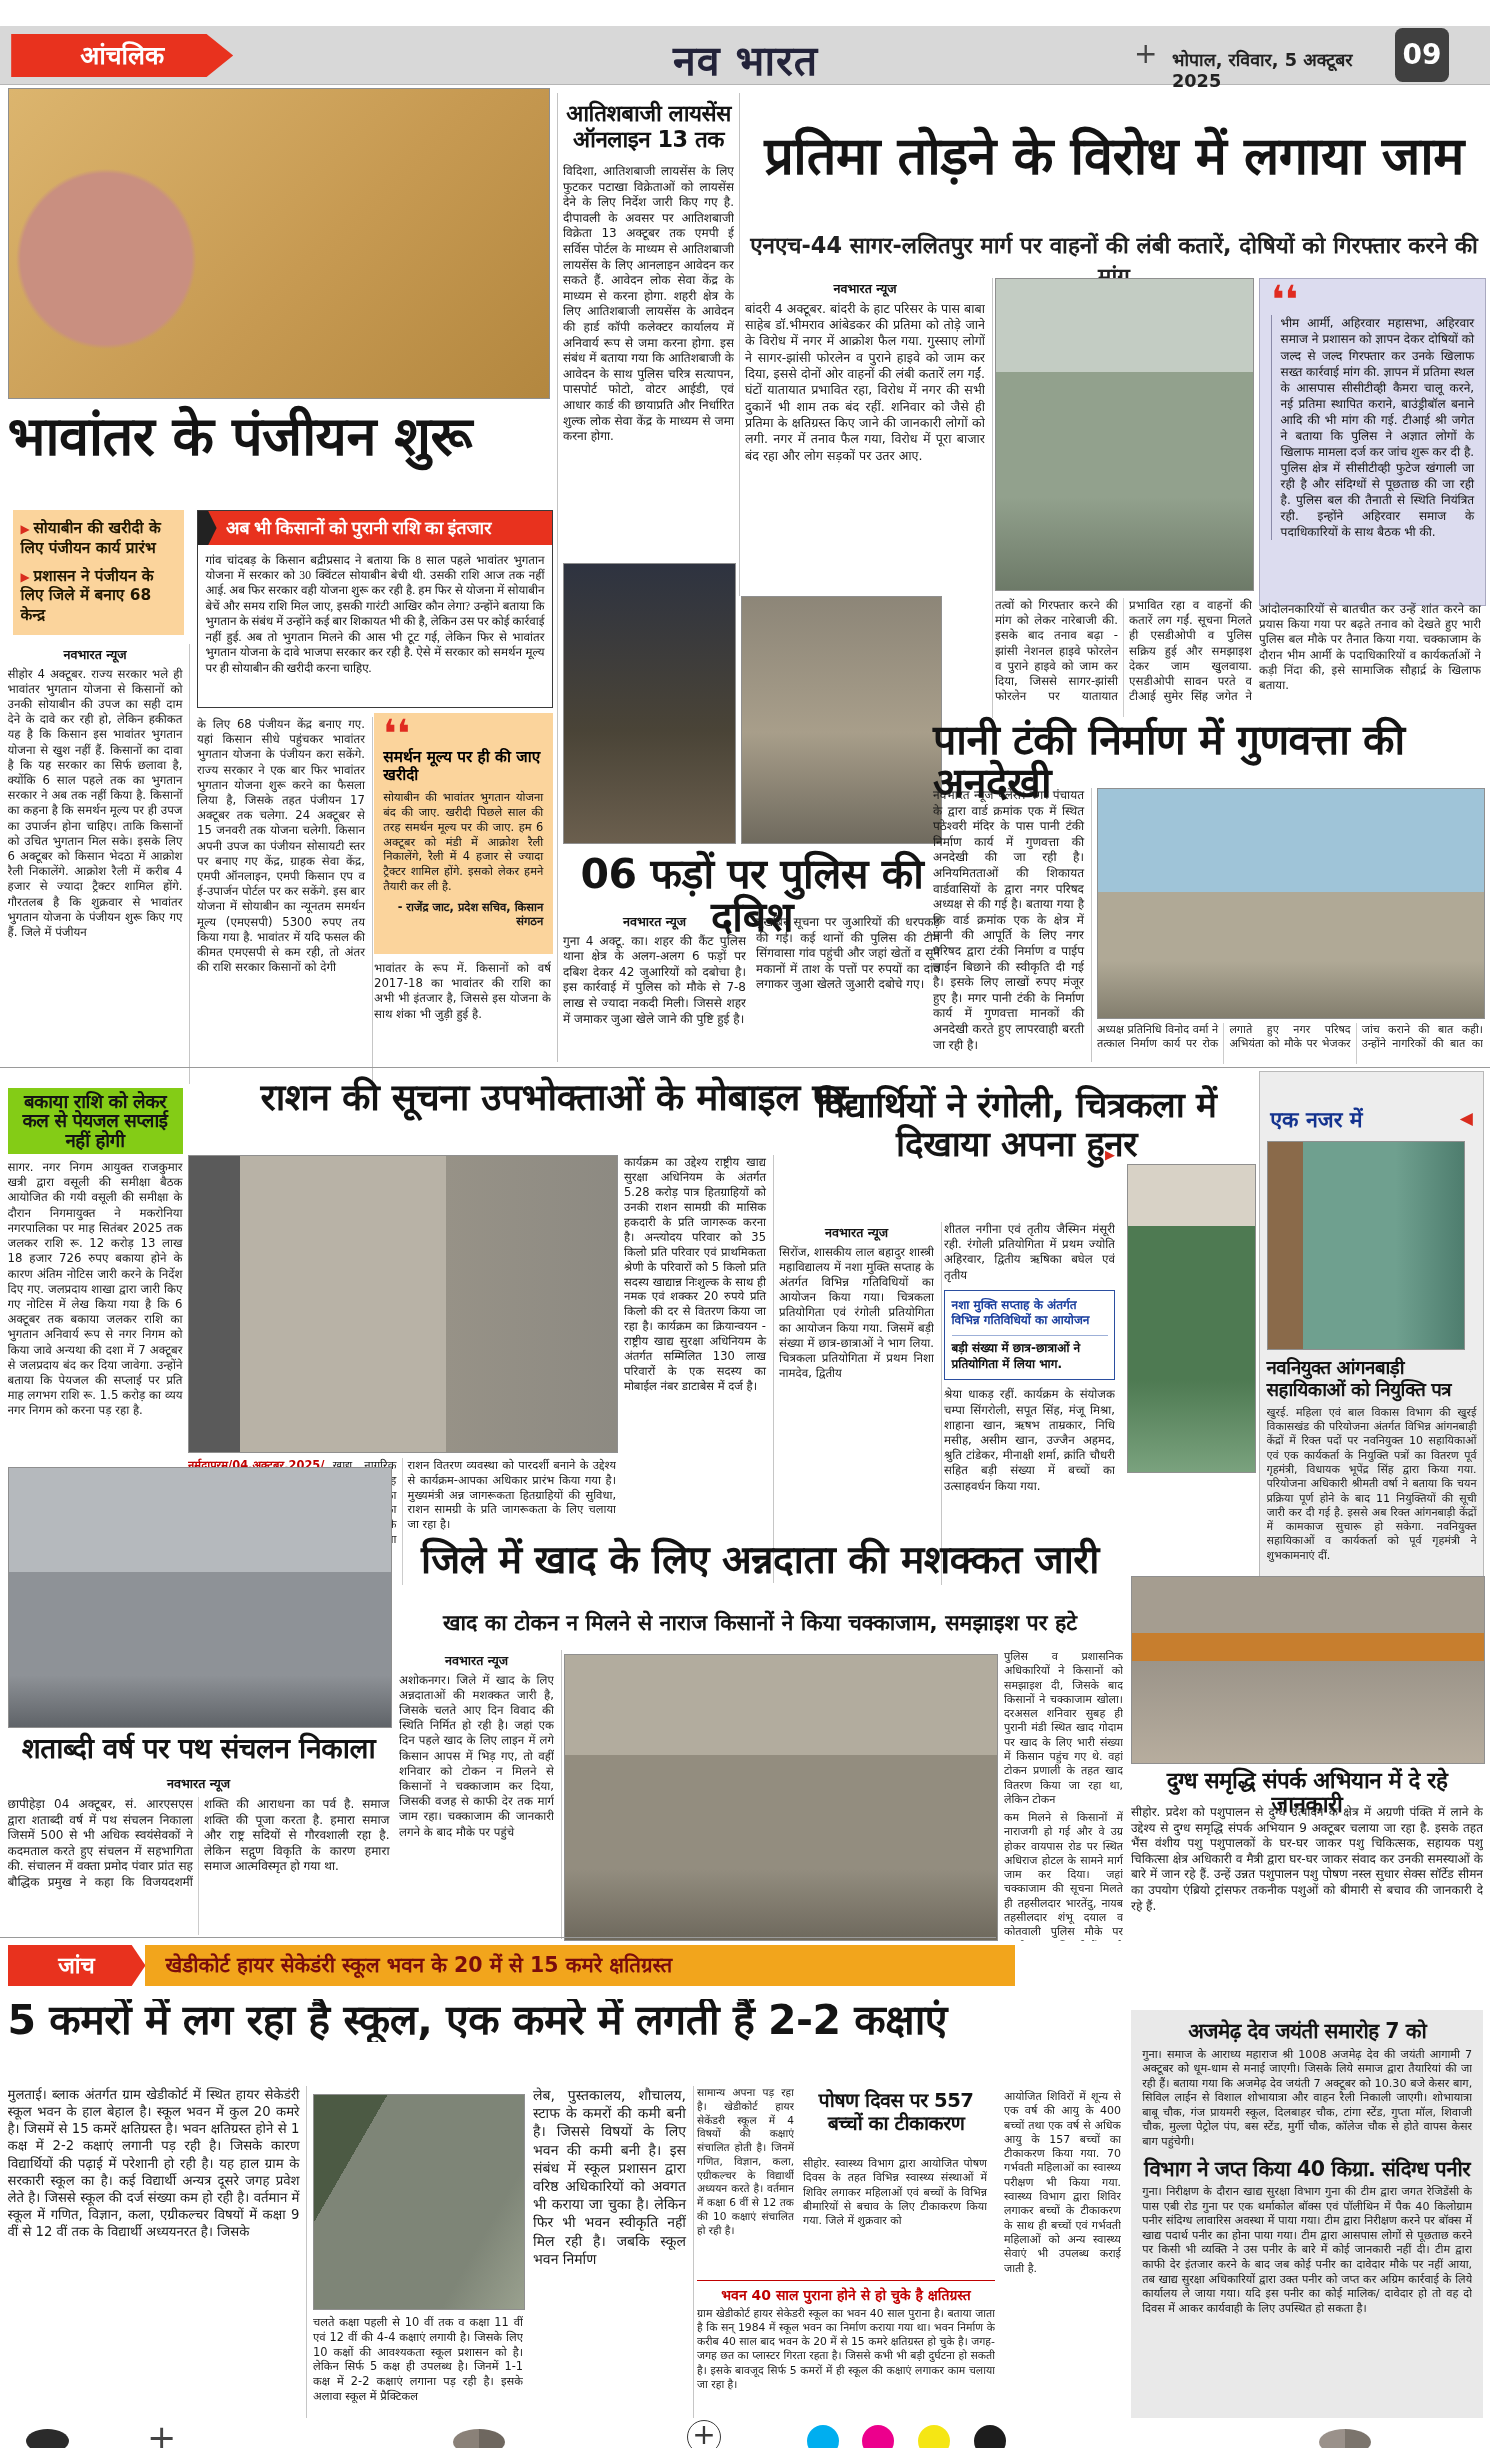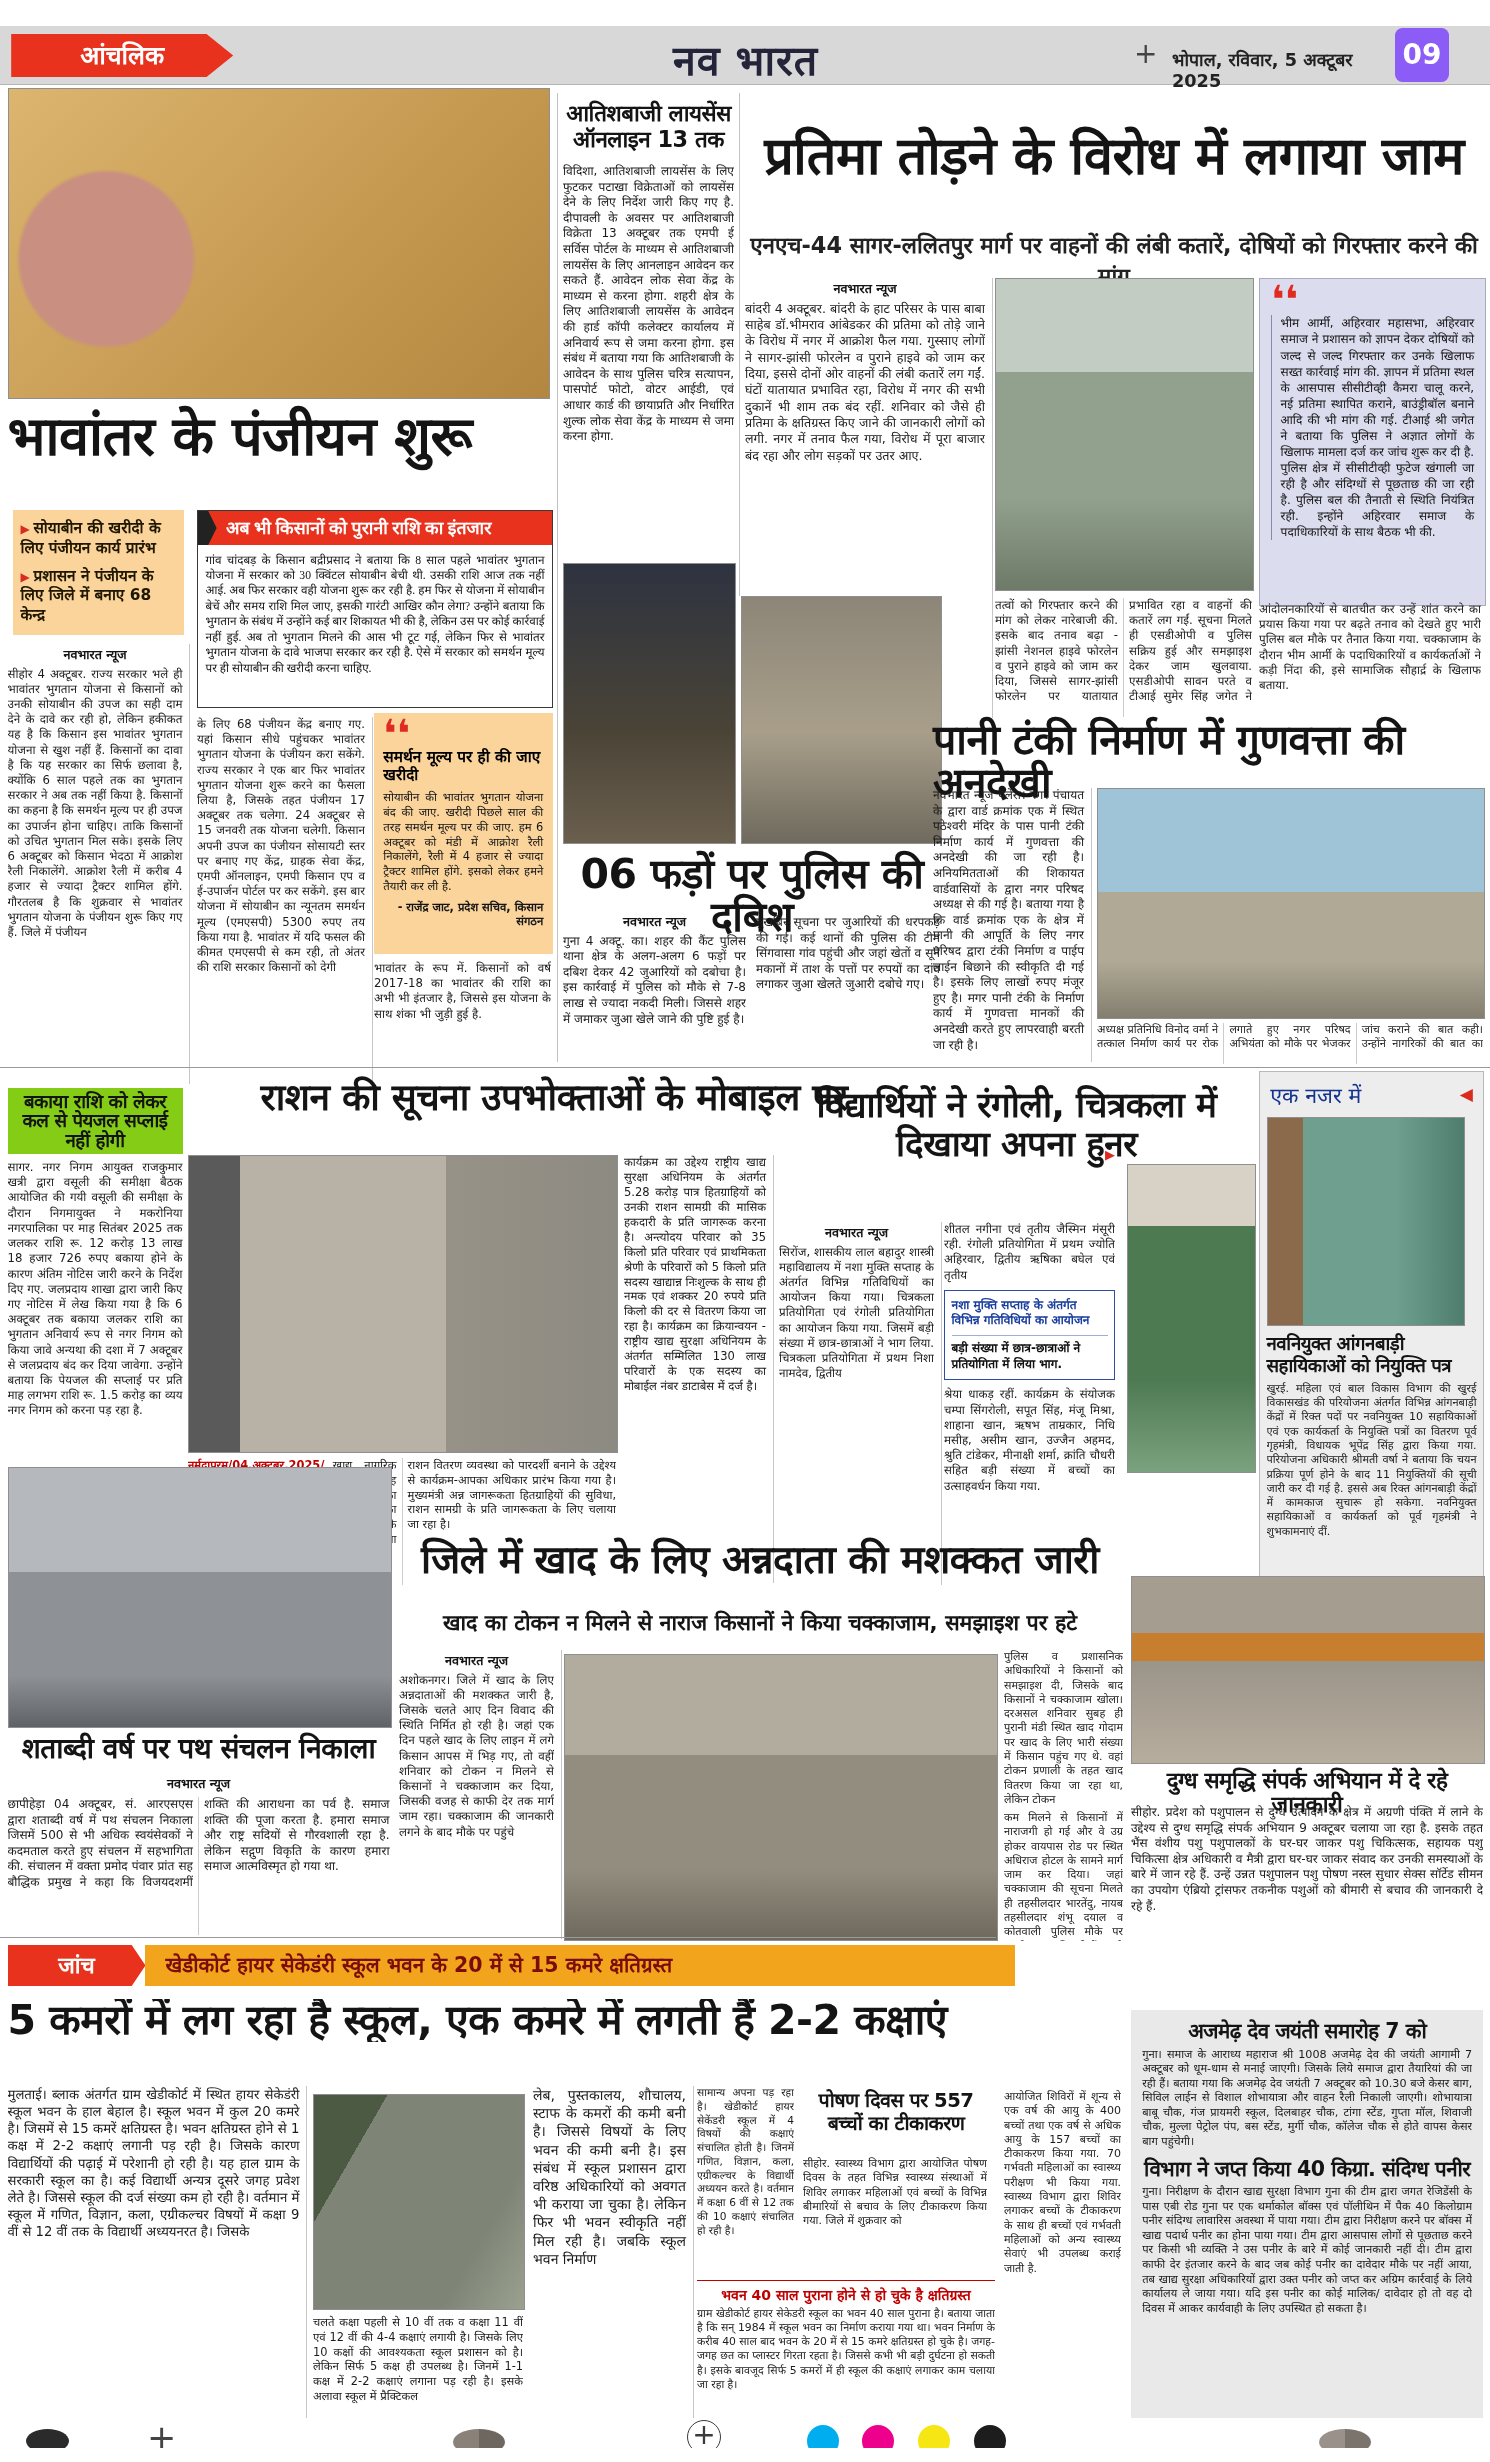--- a/index.html
+++ b/index.html
@@ -14,21 +14,21 @@
   .rule-r{border-right:0.9px solid #c6c6c6;padding-right:6.5px;}
   .cols2{column-count:2;column-gap:11.2px;column-rule:0.9px solid #ccc;}
   .cols3{column-count:3;column-gap:11.2px;column-rule:0.9px solid #ccc;}
   
   .hdr-bar{left:0;top:26px;width:1490px;height:58px;background:#d8d8d8;border-bottom:0.9px solid #b5b5b5;}
   .kicker{left:11.2px;top:34px;width:222px;height:43px;background:#e8321e;color:#fff;font-weight:bold;
           font-size:25px;line-height:43px;text-align:center;
           clip-path:polygon(0 0,88% 0,100% 50%,88% 100%,0 100%);}
   .masthead{left:522px;top:31px;width:447px;text-align:center;font-size:41px;font-weight:bold;color:#23233a;letter-spacing:0.9px;}
   .dateline{left:1172px;top:47px;width:219px;font-size:17.7px;font-weight:bold;color:#222;}
-  .pageno{left:1395px;top:28px;width:54px;height:54px;background:#8b5cf6;color:#fff;font-weight:bold;
+  .pageno{left:1395px;top:28px;width:54px;height:54px;background:#404040;color:#fff;font-weight:bold;
           font-size:28px;line-height:54px;text-align:center;border-radius:7.5px;}
   .plus-mark{color:#444;font-size:28px;font-weight:normal;}
   
   .bullets-box{background:#fbd49c;padding:9.3px 7.5px;}
   .bullet-item{font-size:15.4px;font-weight:bold;line-height:1.25;margin-bottom:9.3px;color:#201700;}
   .bullet-item .tri{color:#d92c1e;font-size:12px;margin-right:3.7px;}
   .wait-box{border:1.9px solid #3a3a3a;background:#fff;font-family:Liberation Serif, serif;}
   .wait-title{background:#e8321e;color:#fff;font-weight:bold;font-size:17.7px;line-height:34px;padding-left:28px;position:relative;}
   .wait-title:before{content:"";position:absolute;left:0;top:0;width:18.6px;height:34px;background:#222;
           clip-path:polygon(0 0,55% 0,100% 50%,55% 100%,0 100%);}
@@ -37,21 +37,21 @@
   .oq-box{background:#fbd49c;padding:9.3px;}
   .oq-title{color:#000000;font-weight:bold;font-size:15.4px;line-height:1.2;margin:1.9px 0 5.6px;}
   .oq-body{font-size:11.4px;line-height:1.3;text-align:justify;}
   .oq-attr{font-weight:bold;font-size:11.4px;text-align:right;margin-top:5.6px;line-height:1.25;}
   .lq-box{background:#dcdcef;border:0.9px solid #a9a9c0;padding:9.3px 11.2px;}
   .lq-body{font-size:12px;line-height:1.34;text-align:justify;border-left:1.9px solid #8a8aa8;padding-left:8.4px;margin-top:3.7px;}
   .blue-box{border:1.9px solid #2b4ea0;padding:6.5px;background:#fff;margin:7.5px 0;}
   .blue-box .b1{color:#1b3f9e;font-weight:bold;font-size:12px;line-height:1.3;}
   .blue-box .b2{color:#111;font-weight:bold;font-size:12px;line-height:1.3;border-top:0.9px solid #9db0d8;margin-top:5.6px;padding-top:5.6px;}
   .sidebox{background:#ededed;border:0.9px solid #b9b9b9;padding:6.5px;}
-  .sb-title{color:#14338f;font-weight:normal;font-size:21.4px;padding:1.9px 3.7px 7.5px;}
+  .sb-title{color:#14338f;font-weight:bold;font-size:21.4px;padding:1.9px 3.7px 7.5px;margin-top:24px;}
   .sb-title .arr{float:right;color:#d92c1e;font-size:17px;margin-top:3.7px;}
   .jaanch{background:#e8321e;color:#fff;font-weight:bold;font-size:22.4px;text-align:center;line-height:41px;
           clip-path:polygon(0 0,90% 0,100% 50%,90% 100%,0 100%);}
   .ystrip{background:#f2a51c;color:#7a0c0c;font-weight:bold;font-size:20.5px;line-height:41px;padding-left:20.5px;overflow:hidden;white-space:nowrap;}
   .graybox{background:#e9e9e9;padding:11.2px 11.2px;}
   .subbox-t{color:#c00000;font-weight:bold;font-size:14px;text-align:center;border-top:1.9px solid #c00000;padding-top:3.7px;}
   .hline{background:#9a9a9a;height:0.9px;}
   .vline{background:#c3c3c3;width:0.9px;}
   
   .ph-soy{background:radial-gradient(circle at 18% 55%,#c98f80 0 18%,transparent 19%),linear-gradient(135deg,#dcb56e,#c79a52 55%,#b3873f);}

